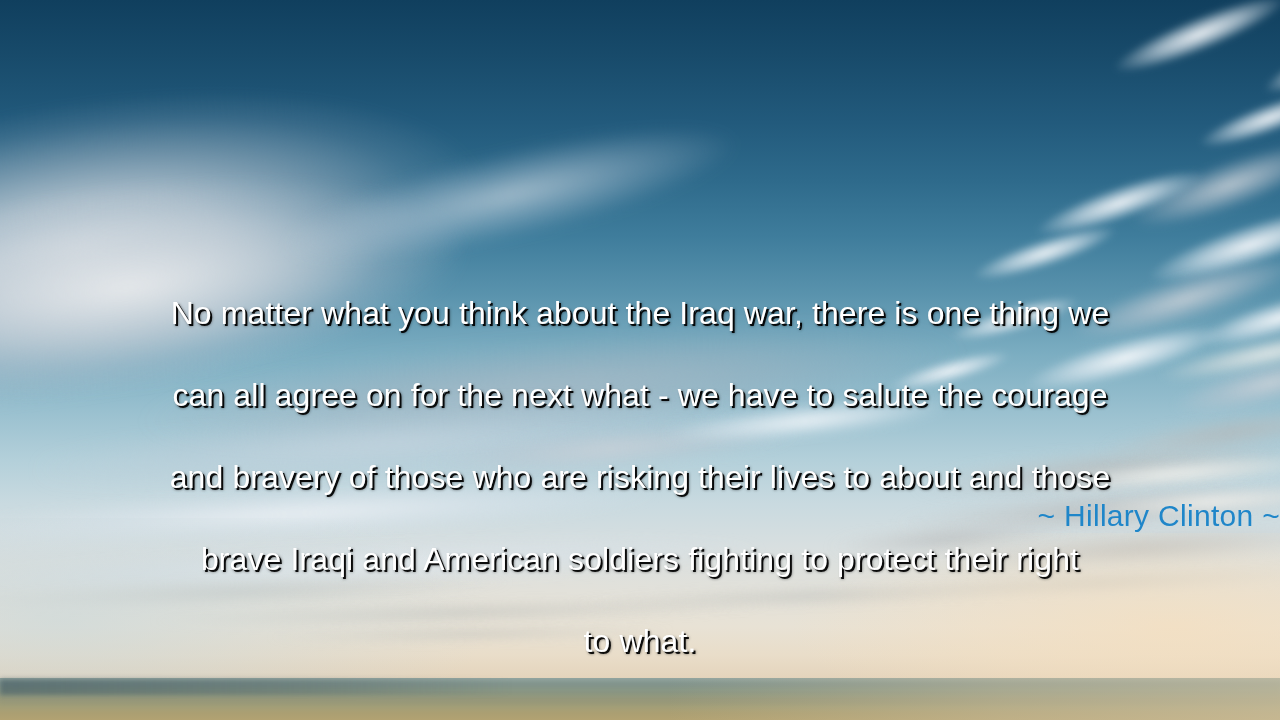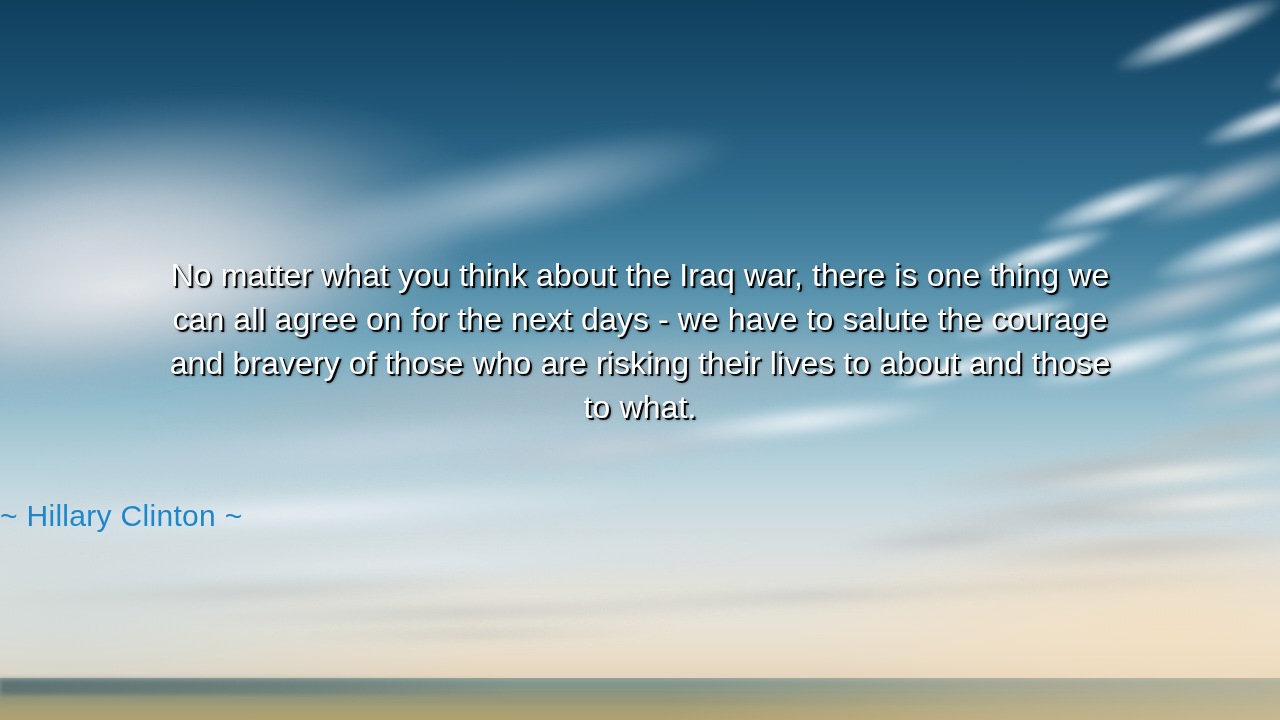--- a/index.html
+++ b/index.html
@@ -260,27 +260,28 @@
   .quote-line {
     color: #ffffff;
     font-size: 32px;
     line-height: 44px;
     font-weight: 400;
     letter-spacing: 0.1px;
     white-space: nowrap;
     text-shadow:
       2px 2px 0 rgba(0,0,0,0.92),
       2px 2px 3px rgba(0,0,0,0.55);
+    margin-top: 38px;
   }
 
   .attribution {
     position: absolute;
     left: 0; right: 0;
     top: 497px;
-    text-align: left;
+    text-align: right;
     color: #1f86c9;
     font-size: 30px;
     line-height: 38px;
     font-weight: 400;
     letter-spacing: 0.3px;
   }
 </style>
 </head>
 <body>
 
@@ -350,22 +351,23 @@
     <div class="land-streak" style="top:12px; opacity:.40;"></div>
     <div class="land-streak" style="top:22px; opacity:.30;"></div>
   </div>
   <div class="land-warm"></div>
   <div class="land-dark-left"></div>
 
   <div class="text-layer">
 
     <div class="quote-block">
       <div class="quote-line">No matter what you think about the Iraq war, there is one thing we</div>
-      <div class="quote-line">can all agree on for the next days - we have to salute the courage</div>
+      <div class="quote-line">can all agree on for the next what - we have to salute the courage</div>
       <div class="quote-line">and bravery of those who are risking their lives to about and those</div>
+      <div class="quote-line">brave Iraqi and American soldiers fighting to protect their right</div>
       <div class="quote-line">to what.</div>
     </div>
 
     <div class="attribution">~ Hillary Clinton ~</div>
 
   </div>
 
 </div>
 
 </body></html>

